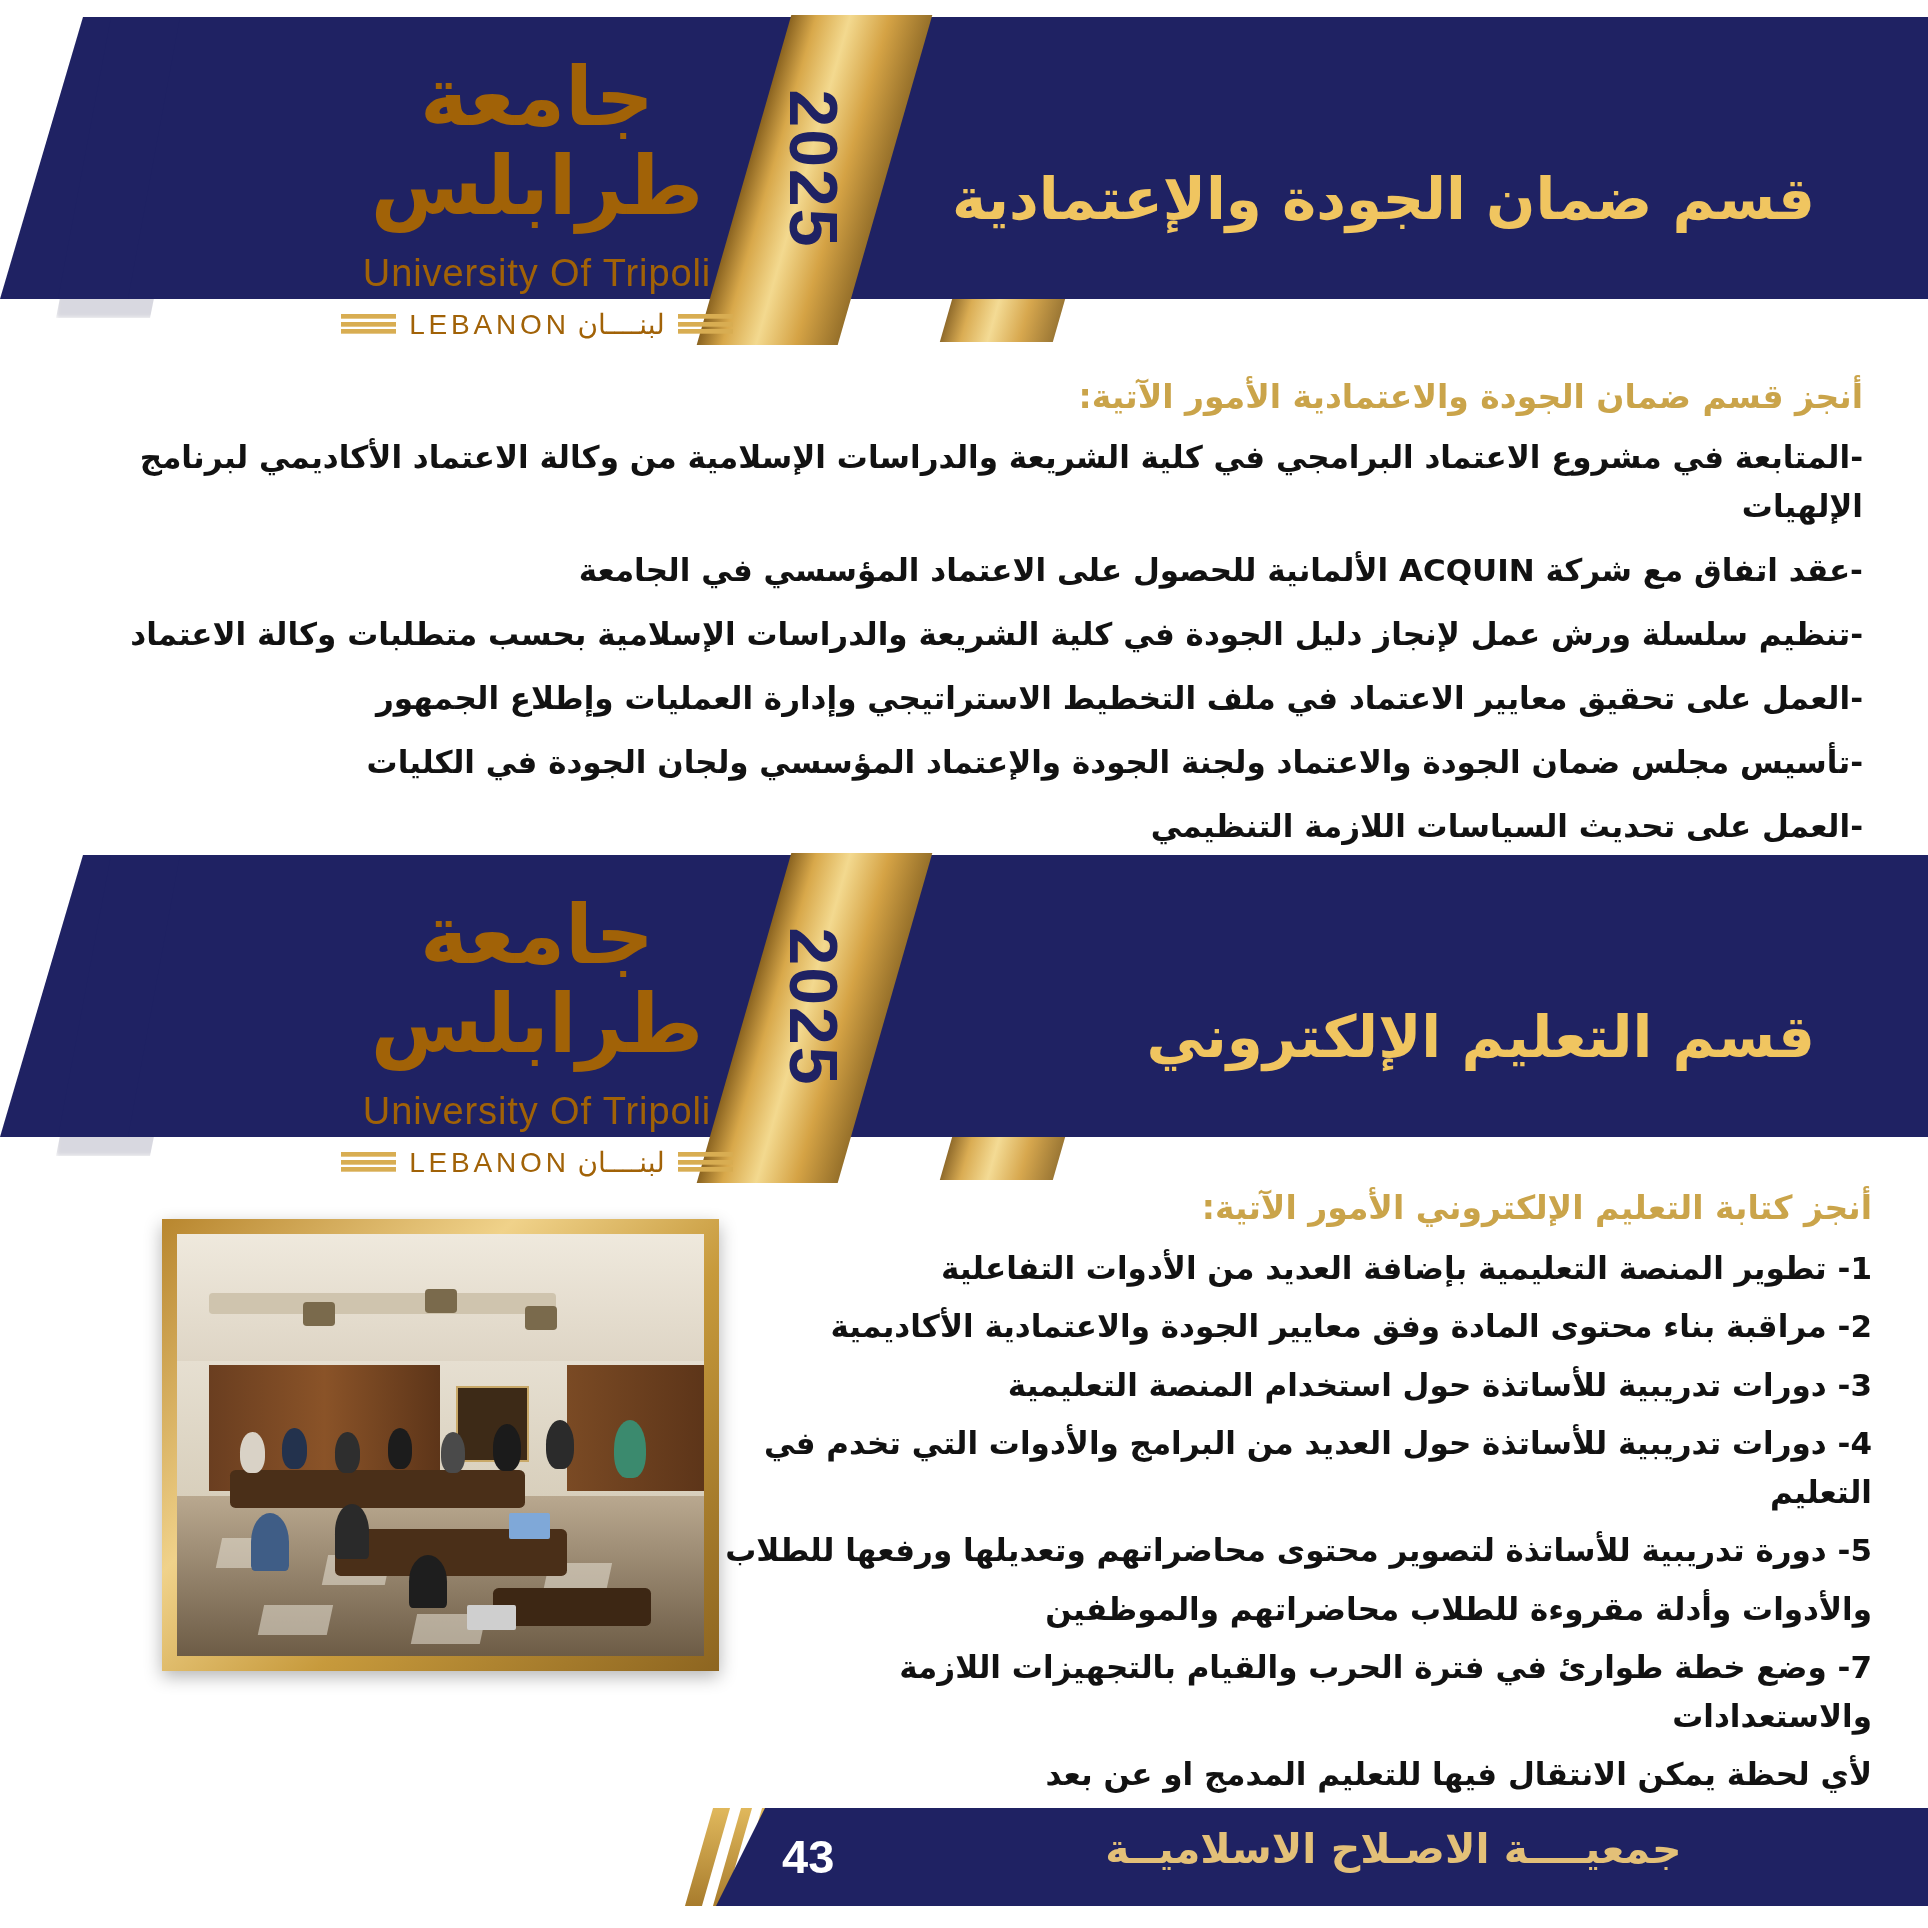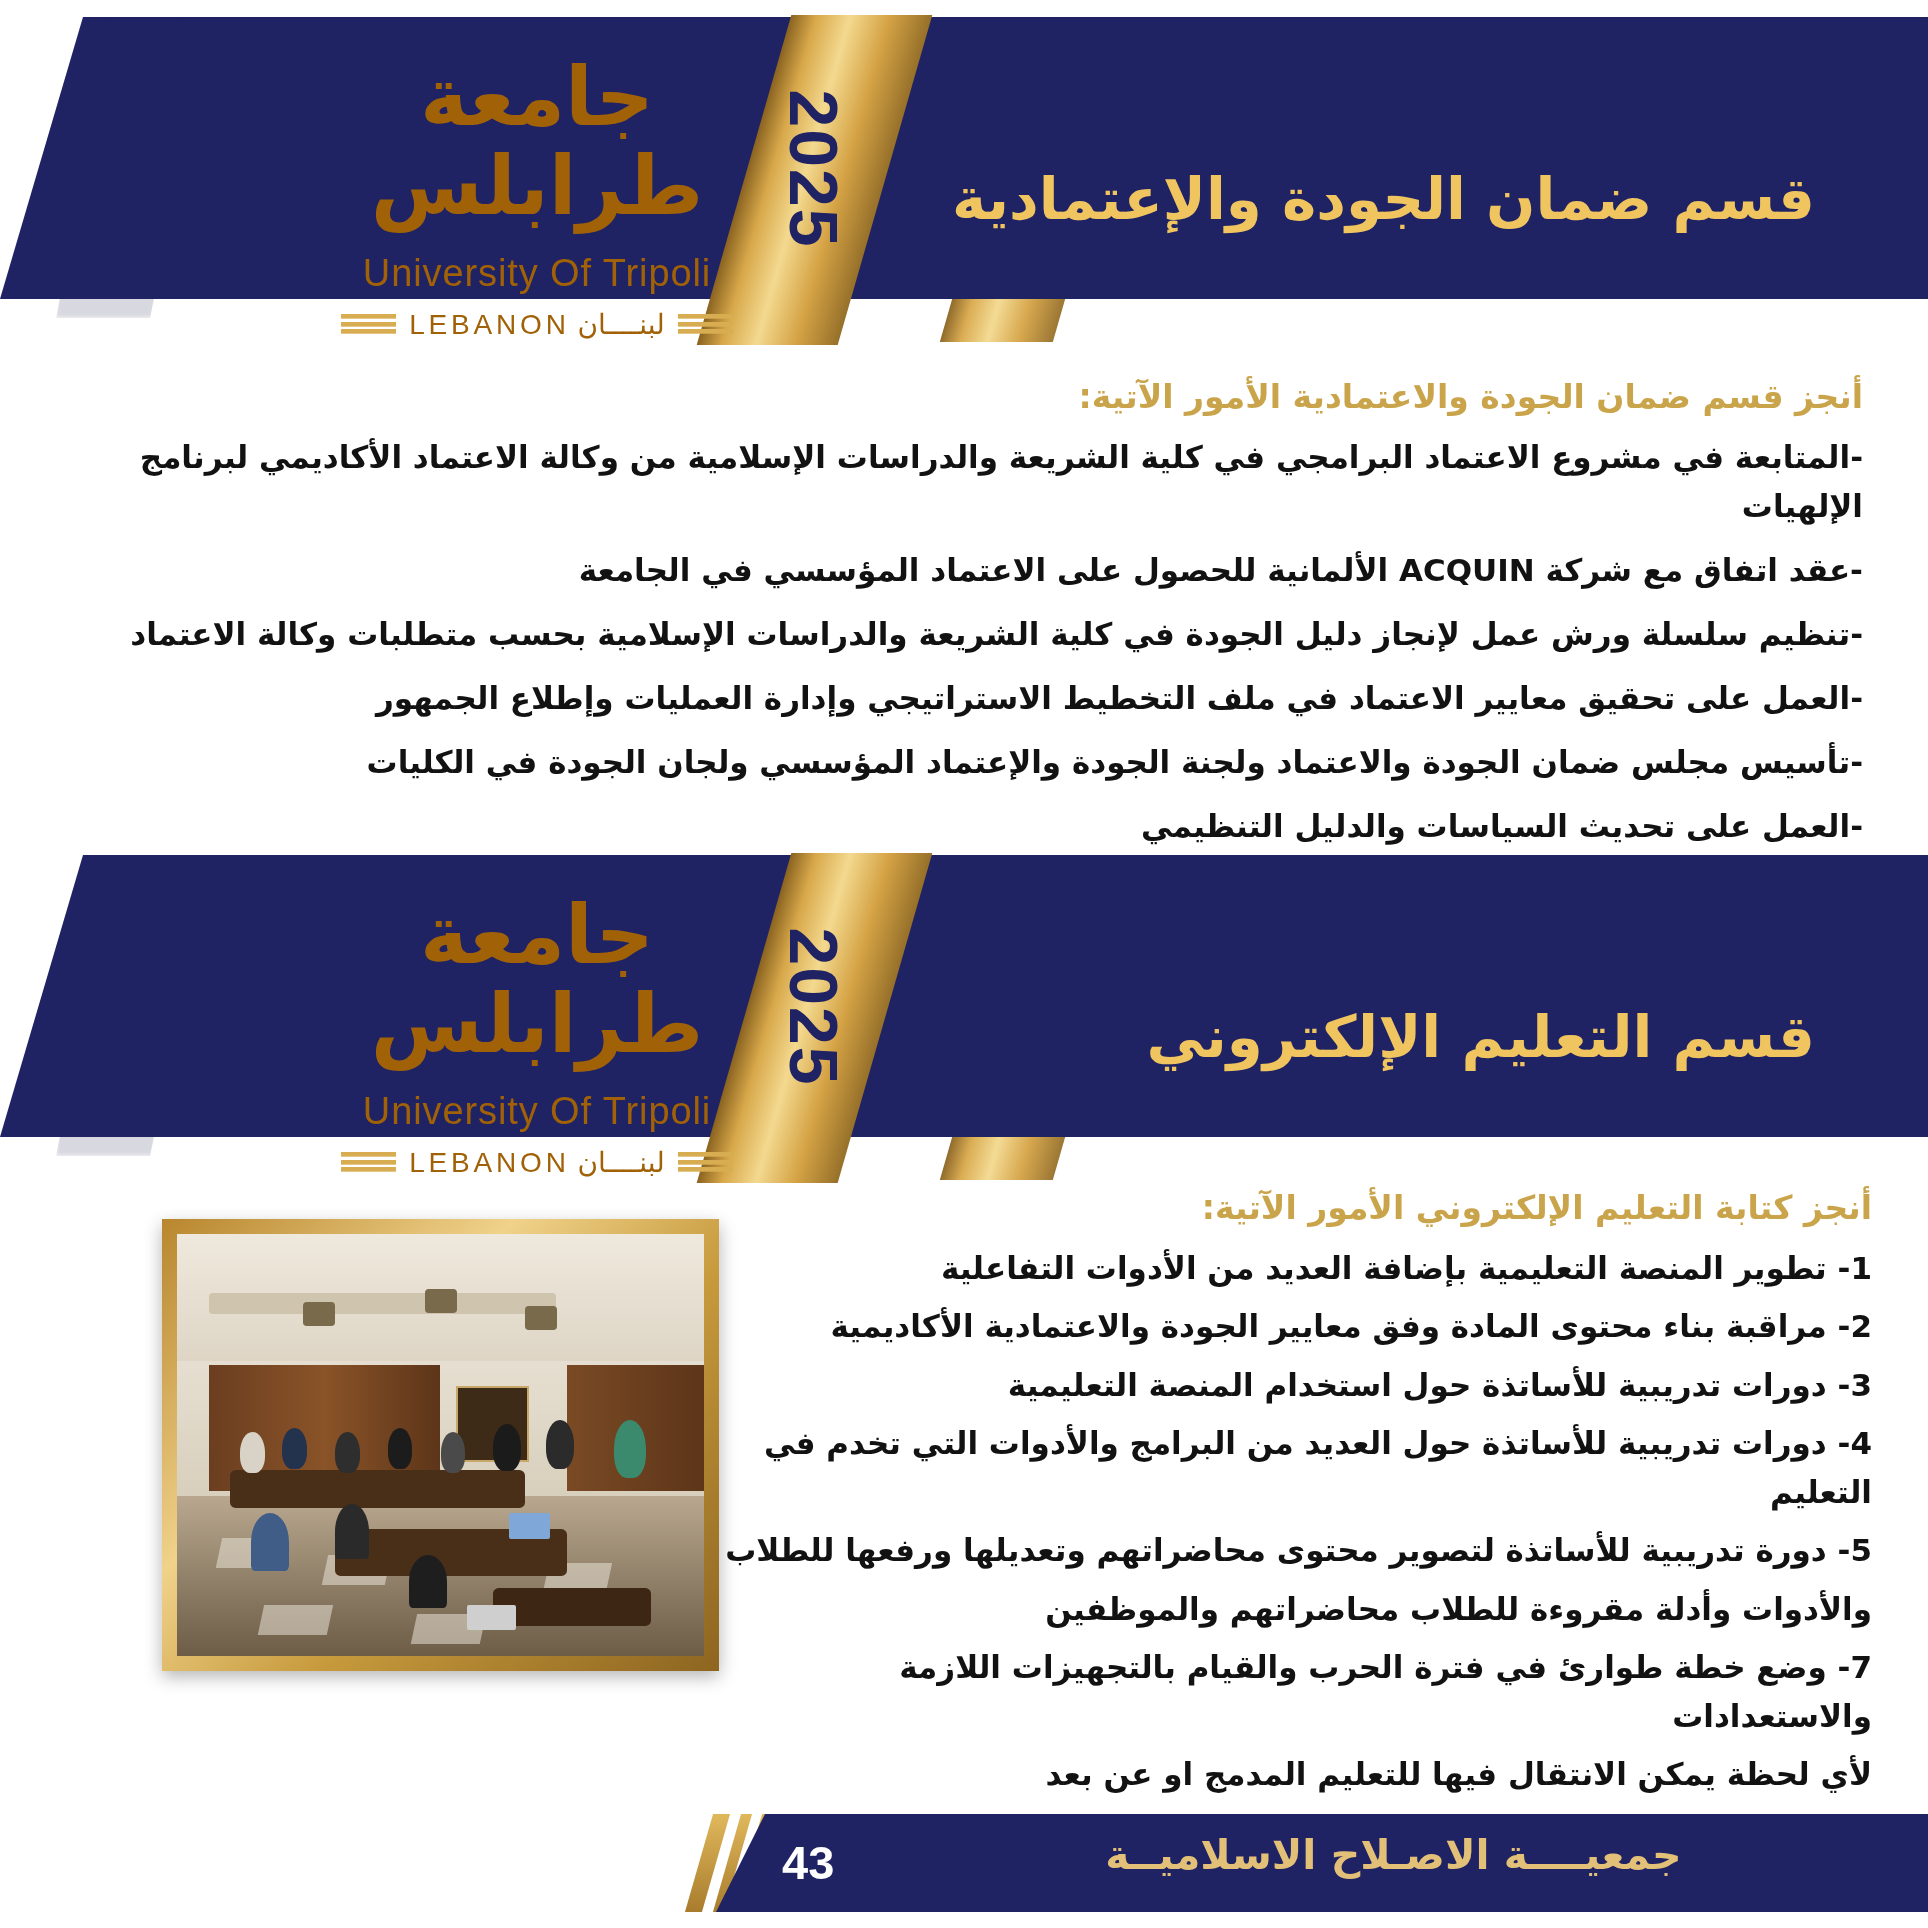--- a/index.html
+++ b/index.html
@@ -171,21 +171,21 @@
   .ph-floor {position:absolute;left:0;top:62%;width:100%;height:38%;background:linear-gradient(#b9a88f,#6d5c46);}
   .ph-tile {position:absolute;background:#e8e2d6;opacity:.55;transform:skewX(-12deg);}
   .ph-table {position:absolute;background:#4a2f18;border-radius:5.6px;}
   .ph-person {position:absolute;border-radius:50% 50% 40% 40%;}
   .ph-screen {position:absolute;background:#7fa8d8;border-radius:1.9px;}
 
   
   .footer {
     position: absolute;
     left: 0;
-    bottom: 16px;
+    bottom: 22px;
     width: 1928px;
     height: 98px;
   }
   .footer-bar {
     position: absolute;
     left: 716px;
     top: 0;
     width: 1213px;
     height: 98px;
     background: #1f2263;
@@ -246,21 +246,21 @@
   <div class="banner-title" style="top:165px;">قسم ضمان الجودة والإعتمادية</div>
 </div>
 
 <div class="content" style="top:377px; right:65px; width:1817px;">
   <div class="lead">أنجز قسم ضمان الجودة والاعتمادية الأمور الآتية:</div>
   <div class="bullet">-المتابعة في مشروع الاعتماد البرامجي في كلية الشريعة والدراسات الإسلامية من وكالة الاعتماد الأكاديمي لبرنامج الإلهيات </div>
   <div class="bullet">-عقد اتفاق مع شركة ACQUIN الألمانية للحصول على الاعتماد المؤسسي في الجامعة</div>
   <div class="bullet">-تنظيم سلسلة ورش عمل لإنجاز دليل الجودة في كلية الشريعة والدراسات الإسلامية بحسب متطلبات وكالة الاعتماد</div>
   <div class="bullet">-العمل على تحقيق معايير الاعتماد في ملف التخطيط الاستراتيجي وإدارة العمليات وإطلاع الجمهور</div>
   <div class="bullet">-تأسيس مجلس ضمان الجودة والاعتماد ولجنة الجودة والإعتماد المؤسسي ولجان الجودة في الكليات</div>
-  <div class="bullet">-العمل على تحديث السياسات والدليل التنظيمي</div>
+  <div class="bullet">-العمل على تحديث السياسات اللازمة التنظيمي</div>
   <div class="bullet">-حضور اجتماعات لجنة الجودة في رابطة جامعات لبنان والعمل على كتابة تقرير الاعتماد في جامعات لبنان</div>
 </div>
 
 <div class="banner" style="top:838px;">
   <div class="banner-shadow"></div>
   <div class="banner-bar"></div>
   <div class="banner-left-edge"></div>
 
   <div class="ribbon">
     <div class="ribbon-band" style="top:7.5px; left:744px; width:141px; height:330px; transform:skewX(-16deg);"></div>

